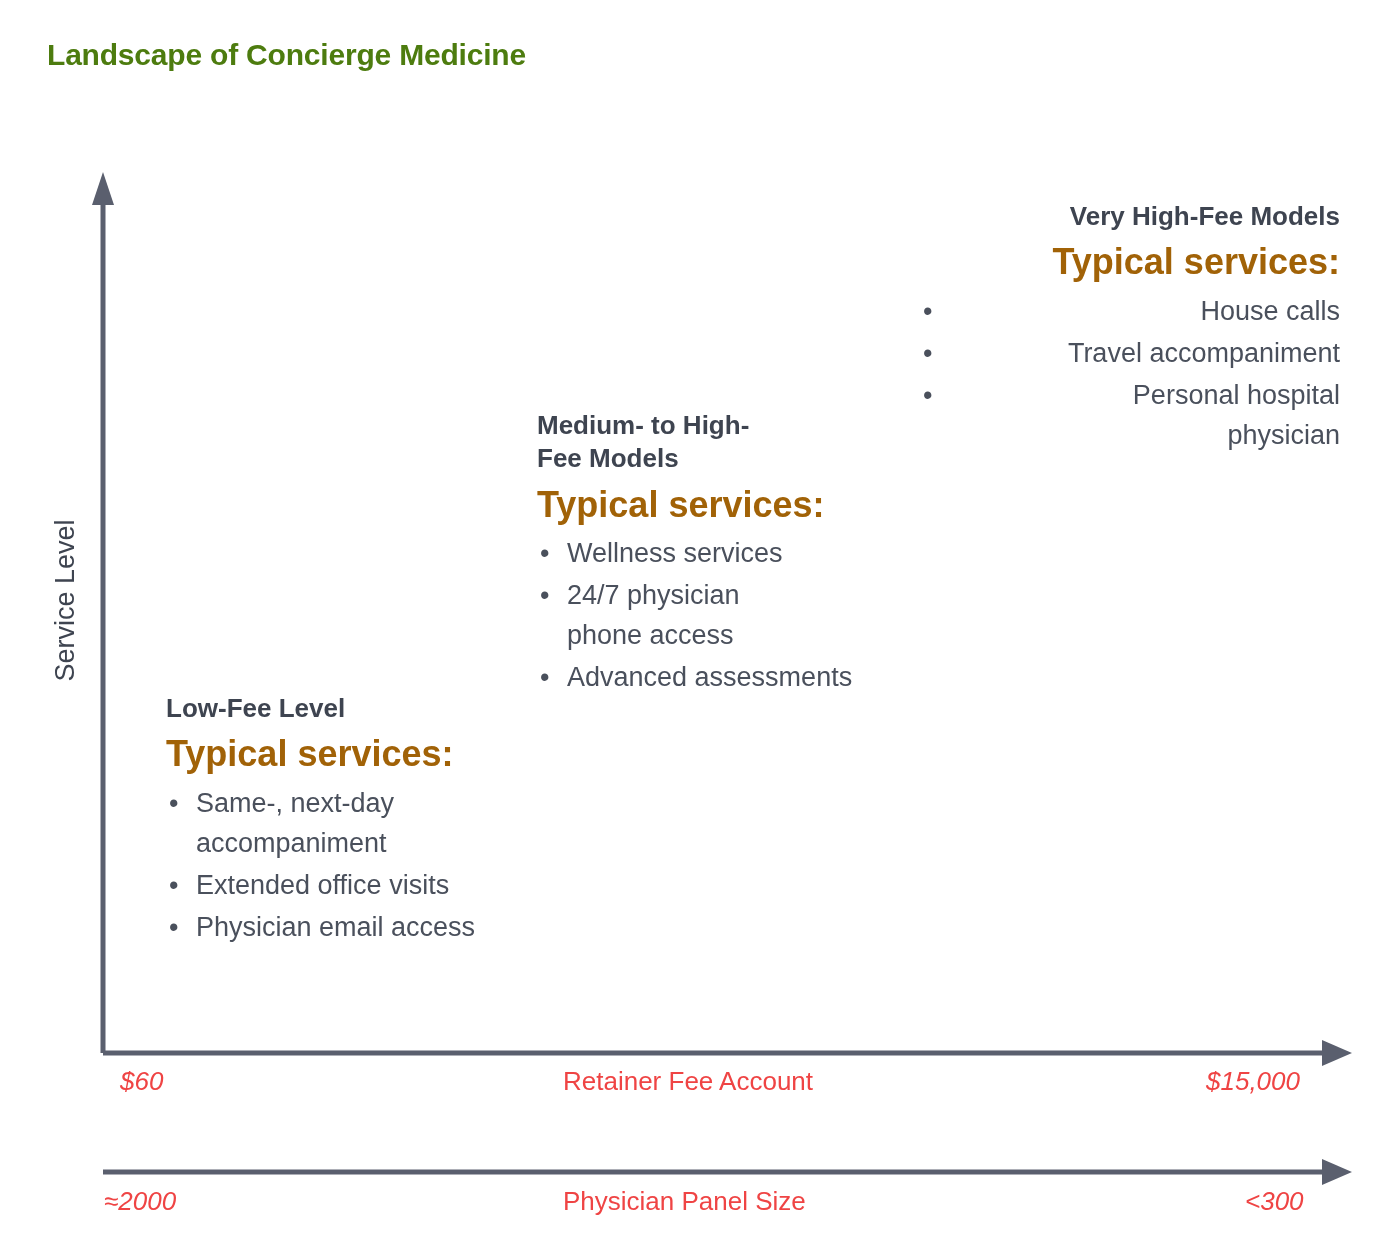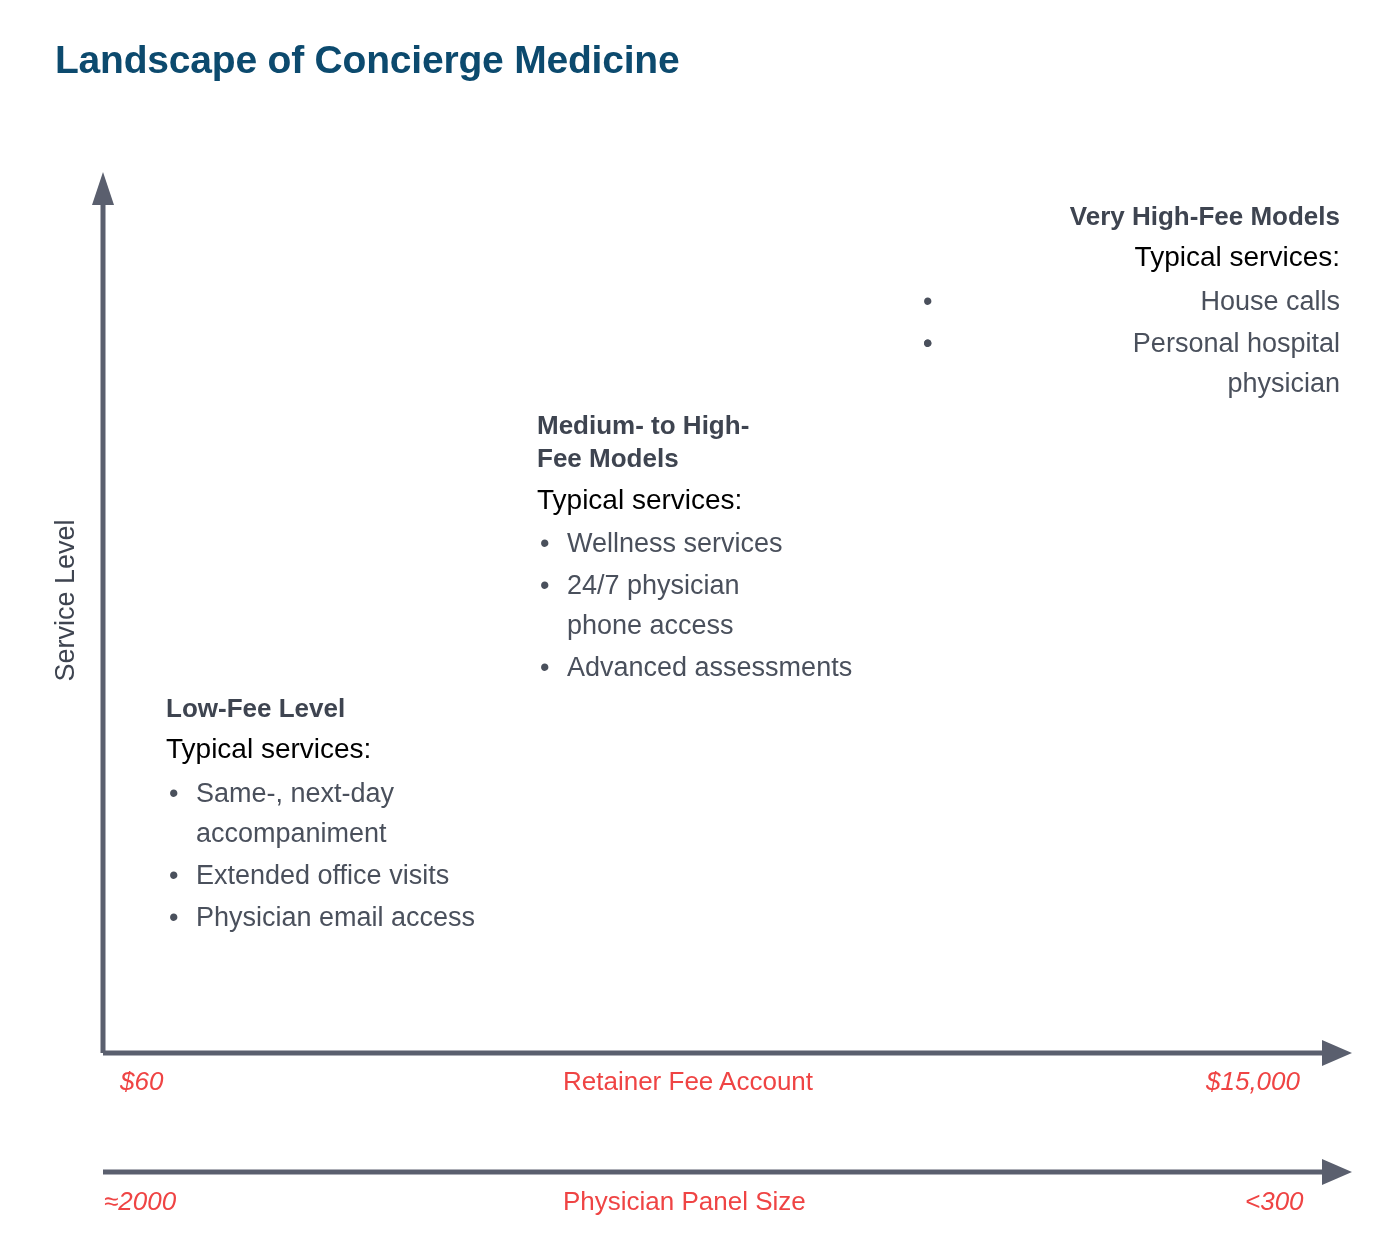--- a/index.html
+++ b/index.html
@@ -15,26 +15,26 @@
     position: relative;
     width: 1400px;
     height: 1257px;
     background: #ffffff;
     overflow: hidden;
   }
 
   
   #page-title {
     position: absolute;
-    left: 55px;
+    left: 47px;
     top: 38px;
-    font-size: 39px;
+    font-size: 30px;
     font-weight: bold;
     letter-spacing: -0.2px;
-    color: #0c4a6e;
+    color: #4d7c0f;
     white-space: nowrap;
   }
 
   
   #axes-svg {
     position: absolute;
     left: 0;
     top: 0;
     width: 1400px;
     height: 1257px;
@@ -59,23 +59,23 @@
     position: absolute;
   }
   .block-heading {
     font-size: 26px;
     font-weight: bold;
     color: #3e4450;
     line-height: 1.28;
     margin-bottom: 6px;
   }
   .block-sub {
-    font-size: 28px;
-    font-weight: normal;
-    color: #000000;
+    font-size: 36px;
+    font-weight: bold;
+    color: #a16207;
     line-height: 1.3;
     margin-bottom: 6px;
   }
   .bullets {
     list-style: none;
     margin: 0;
     padding: 0;
   }
   .bullets li {
     position: relative;
@@ -141,20 +141,21 @@
   <div class="block" id="block-veryhigh">
     <div class="block-heading">Very High-Fee Models</div>
     <div class="block-sub">Typical services:</div>
     <ul class="bullets">
       <li>
         <span class="bullet-dot">•</span>
         <span>House calls</span>
       </li>
       <li>
         <span class="bullet-dot">•</span>
+        <span>Travel accompaniment</span>
       </li>
       <li>
         <span class="bullet-dot">•</span>
         <span>Personal hospital</span><br>
         <span>physician</span>
       </li>
     </ul>
   </div>
 
   <div class="block" id="block-medium">

